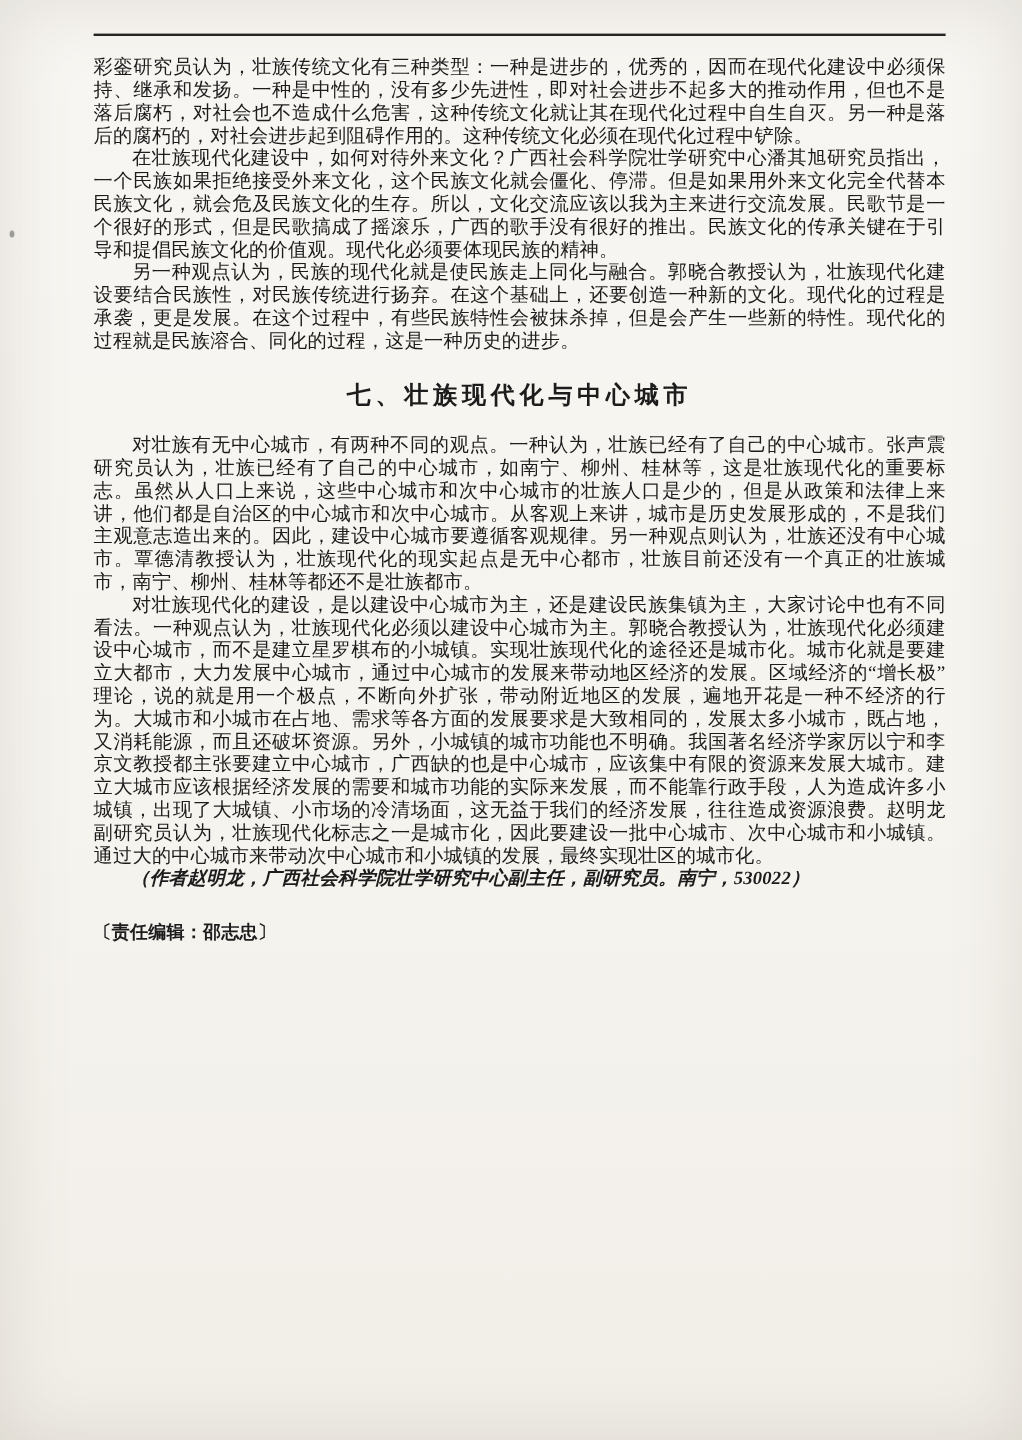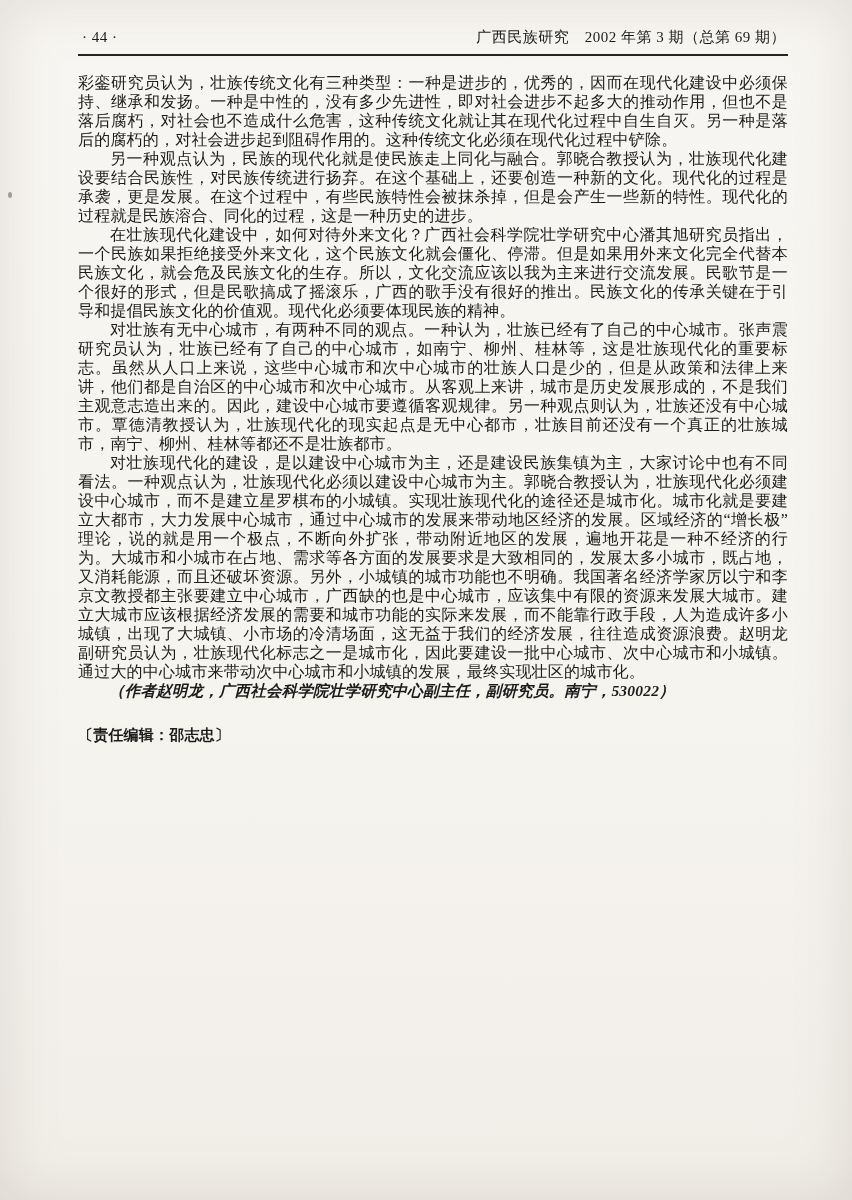--- a/index.html
+++ b/index.html
@@ -75,32 +75,29 @@
     background: rgba(60,60,60,0.45);
     border-radius: 50%;
   }
 </style>
 </head>
 <body>
 
 <div class="page">
   <div class="scan-speck"></div>
 
-  <div class="header-row">
-    <span>· 44 ·</span>
-    <span>广西民族研究　2002 年第 3 期（总第 69 期）</span>
-  </div>
 
   <hr class="header-rule">
 
   <div class="article-body">
     <p class="no-indent">彩銮研究员认为，壮族传统文化有三种类型：一种是进步的，优秀的，因而在现代化建设中必须保持、继承和发扬。一种是中性的，没有多少先进性，即对社会进步不起多大的推动作用，但也不是落后腐朽，对社会也不造成什么危害，这种传统文化就让其在现代化过程中自生自灭。另一种是落后的腐朽的，对社会进步起到阻碍作用的。这种传统文化必须在现代化过程中铲除。</p>
+    <p>在壮族现代化建设中，如何对待外来文化？广西社会科学院壮学研究中心潘其旭研究员指出，一个民族如果拒绝接受外来文化，这个民族文化就会僵化、停滞。但是如果用外来文化完全代替本民族文化，就会危及民族文化的生存。所以，文化交流应该以我为主来进行交流发展。民歌节是一个很好的形式，但是民歌搞成了摇滚乐，广西的歌手没有很好的推出。民族文化的传承关键在于引导和提倡民族文化的价值观。现代化必须要体现民族的精神。</p>
     <p>另一种观点认为，民族的现代化就是使民族走上同化与融合。郭晓合教授认为，壮族现代化建设要结合民族性，对民族传统进行扬弃。在这个基础上，还要创造一种新的文化。现代化的过程是承袭，更是发展。在这个过程中，有些民族特性会被抹杀掉，但是会产生一些新的特性。现代化的过程就是民族溶合、同化的过程，这是一种历史的进步。</p>
-    <p>在壮族现代化建设中，如何对待外来文化？广西社会科学院壮学研究中心潘其旭研究员指出，一个民族如果拒绝接受外来文化，这个民族文化就会僵化、停滞。但是如果用外来文化完全代替本民族文化，就会危及民族文化的生存。所以，文化交流应该以我为主来进行交流发展。民歌节是一个很好的形式，但是民歌搞成了摇滚乐，广西的歌手没有很好的推出。民族文化的传承关键在于引导和提倡民族文化的价值观。现代化必须要体现民族的精神。</p>
 
+    <h2 class="section-heading">七、壮族现代化与中心城市</h2>
 
     <p>对壮族有无中心城市，有两种不同的观点。一种认为，壮族已经有了自己的中心城市。张声震研究员认为，壮族已经有了自己的中心城市，如南宁、柳州、桂林等，这是壮族现代化的重要标志。虽然从人口上来说，这些中心城市和次中心城市的壮族人口是少的，但是从政策和法律上来讲，他们都是自治区的中心城市和次中心城市。从客观上来讲，城市是历史发展形成的，不是我们主观意志造出来的。因此，建设中心城市要遵循客观规律。另一种观点则认为，壮族还没有中心城市。覃德清教授认为，壮族现代化的现实起点是无中心都市，壮族目前还没有一个真正的壮族城市，南宁、柳州、桂林等都还不是壮族都市。</p>
     <p>对壮族现代化的建设，是以建设中心城市为主，还是建设民族集镇为主，大家讨论中也有不同看法。一种观点认为，壮族现代化必须以建设中心城市为主。郭晓合教授认为，壮族现代化必须建设中心城市，而不是建立星罗棋布的小城镇。实现壮族现代化的途径还是城市化。城市化就是要建立大都市，大力发展中心城市，通过中心城市的发展来带动地区经济的发展。区域经济的“增长极”理论，说的就是用一个极点，不断向外扩张，带动附近地区的发展，遍地开花是一种不经济的行为。大城市和小城市在占地、需求等各方面的发展要求是大致相同的，发展太多小城市，既占地，又消耗能源，而且还破坏资源。另外，小城镇的城市功能也不明确。我国著名经济学家厉以宁和李京文教授都主张要建立中心城市，广西缺的也是中心城市，应该集中有限的资源来发展大城市。建立大城市应该根据经济发展的需要和城市功能的实际来发展，而不能靠行政手段，人为造成许多小城镇，出现了大城镇、小市场的冷清场面，这无益于我们的经济发展，往往造成资源浪费。赵明龙副研究员认为，壮族现代化标志之一是城市化，因此要建设一批中心城市、次中心城市和小城镇。通过大的中心城市来带动次中心城市和小城镇的发展，最终实现壮区的城市化。</p>
 
     <p class="author-note">（作者赵明龙，广西社会科学院壮学研究中心副主任，副研究员。南宁，530022）</p>
 
     <p class="editor-note">〔责任编辑：邵志忠〕</p>
   </div>
 </div>
 

